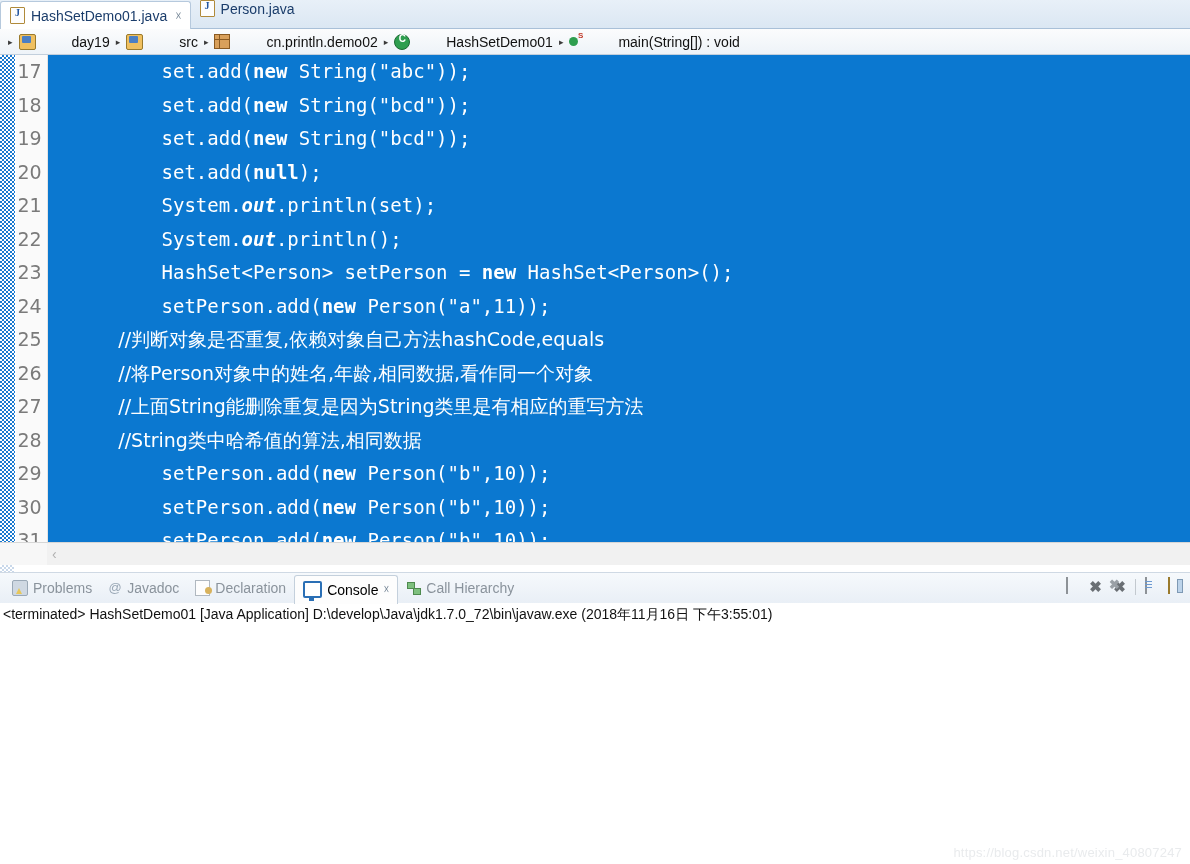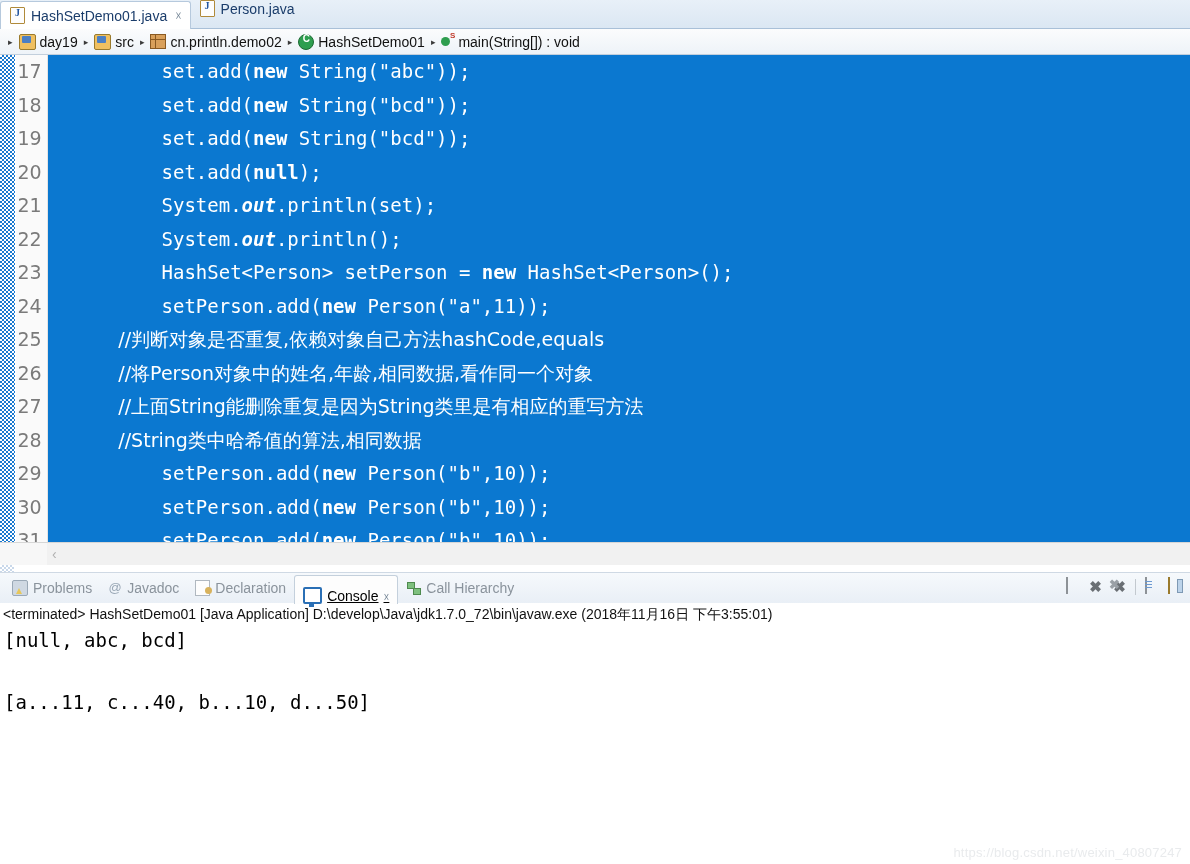--- a/index.html
+++ b/index.html
@@ -93,21 +93,21 @@
   .bc-arrow {
     color: #3a3a3a;
     font-size: 9px;
     padding: 0 4px;
   }
   .bc-item {
     display: flex;
     align-items: center;
     gap: 4px;
   }
-  .bc-label { font-size: 14px; }
+  .bc-label { font-size: 14px; margin-left: 32px; }
 
   .ic {
     flex: none;
     display: inline-block;
     position: relative;
   }
   .ic-project {
     width: 15px; height: 14px;
     background: #f0c060;
     border: 1px solid #9a7a2c;
@@ -278,22 +278,21 @@
   }
   .ctab.active {
     background: #fdfdfd;
     border: 1px solid #c4d0dc;
     border-bottom: none;
     border-top-left-radius: 3px;
     border-top-right-radius: 3px;
     color: #000000;
     height: 29px;
     margin-bottom: -2px;
-    align-items: flex-end;
-    text-decoration: underline;
+    align-items: center;
   }
   .ctab-close { font-size: 11px; color: #6d7f90; }
 
   .ic-problems {
     width: 14px; height: 14px;
     background: #cfd8e2;
     border: 1px solid #9aa8b6;
     border-radius: 2px;
   }
   .ic-problems::after {
@@ -572,20 +571,15 @@
       <span class="tb-icon"><span class="tb-stop"></span></span>
       <span class="tb-icon tb-x"></span>
       <span class="tb-icon tb-xx"></span>
       <span class="tb-sep"></span>
       <span class="tb-icon"><span class="tb-clear"></span></span>
       <span class="tb-icon"><span class="tb-lock"></span></span>
     </div>
   </div>
 
   <div class="console-launch-line">&lt;terminated&gt; HashSetDemo01 [Java Application] D:\develop\Java\jdk1.7.0_72\bin\javaw.exe (2018年11月16日 下午3:55:01)</div>
-  <div class="console-output" id="console-output">
-      <div>[null, abc, bcd]</div>
-      <div>&nbsp;</div>
-      <div>[a...11, c...40, b...10, d...50]</div>
-    </div>
 </div>
 
 <div class="watermark">https://blog.csdn.net/weixin_40807247</div>
 
 </body></html>

